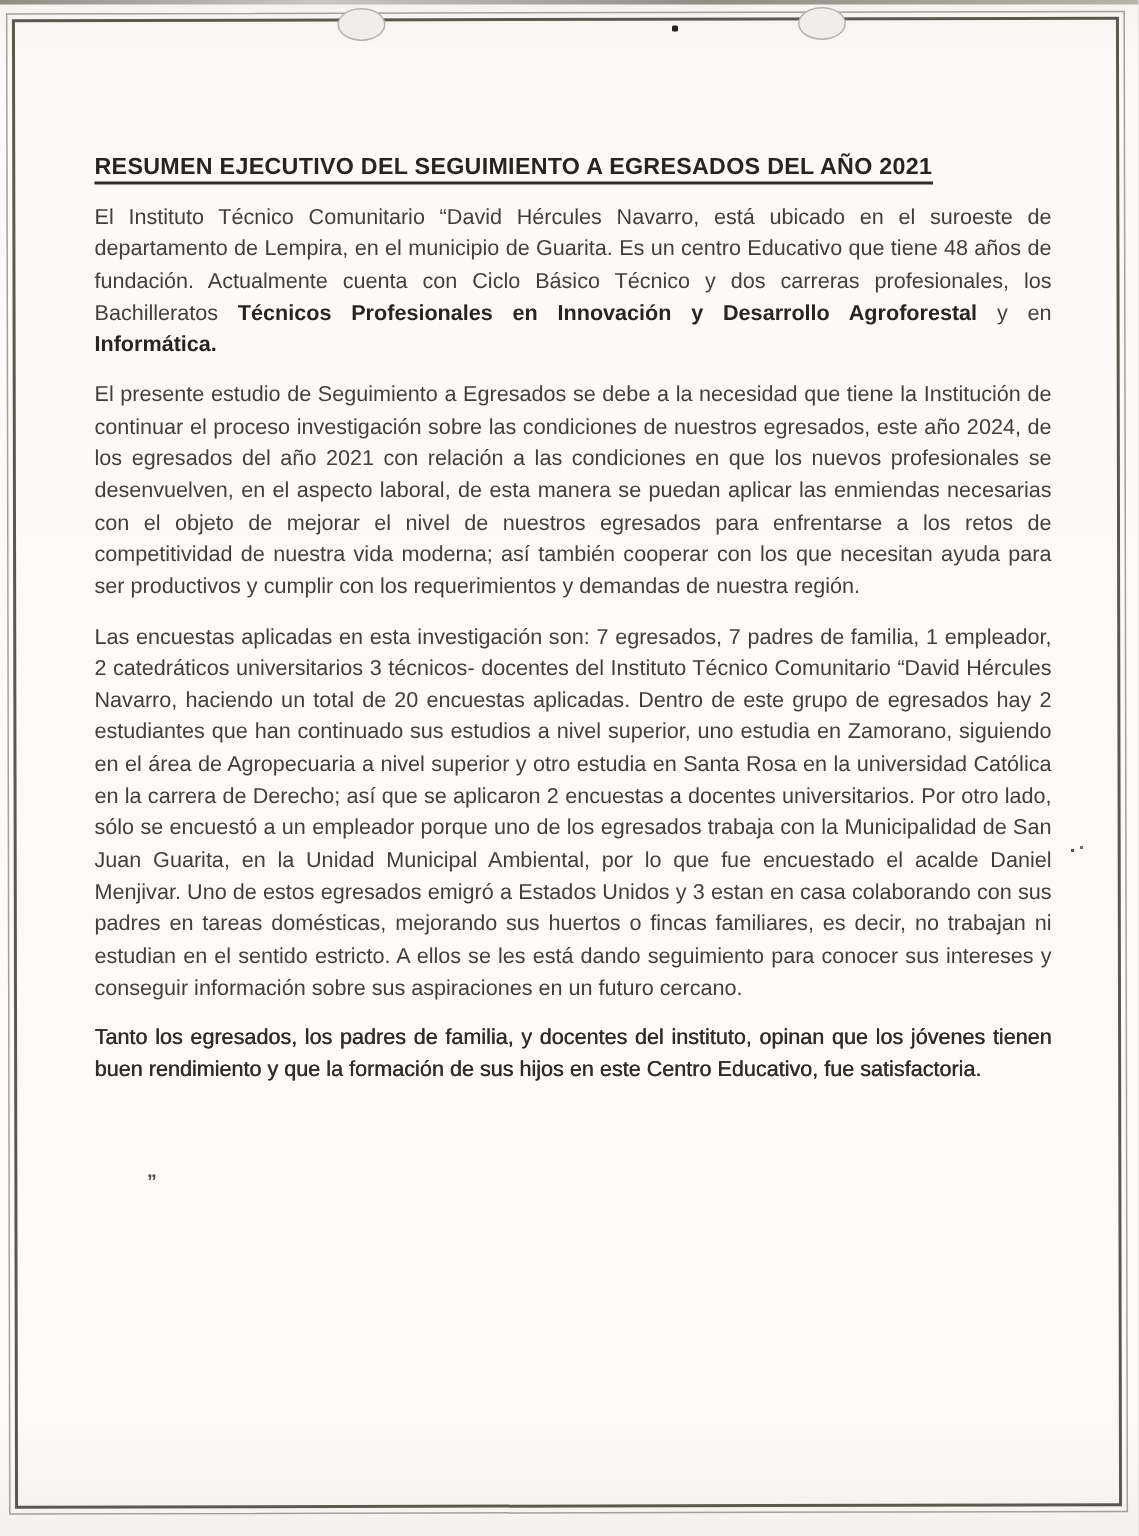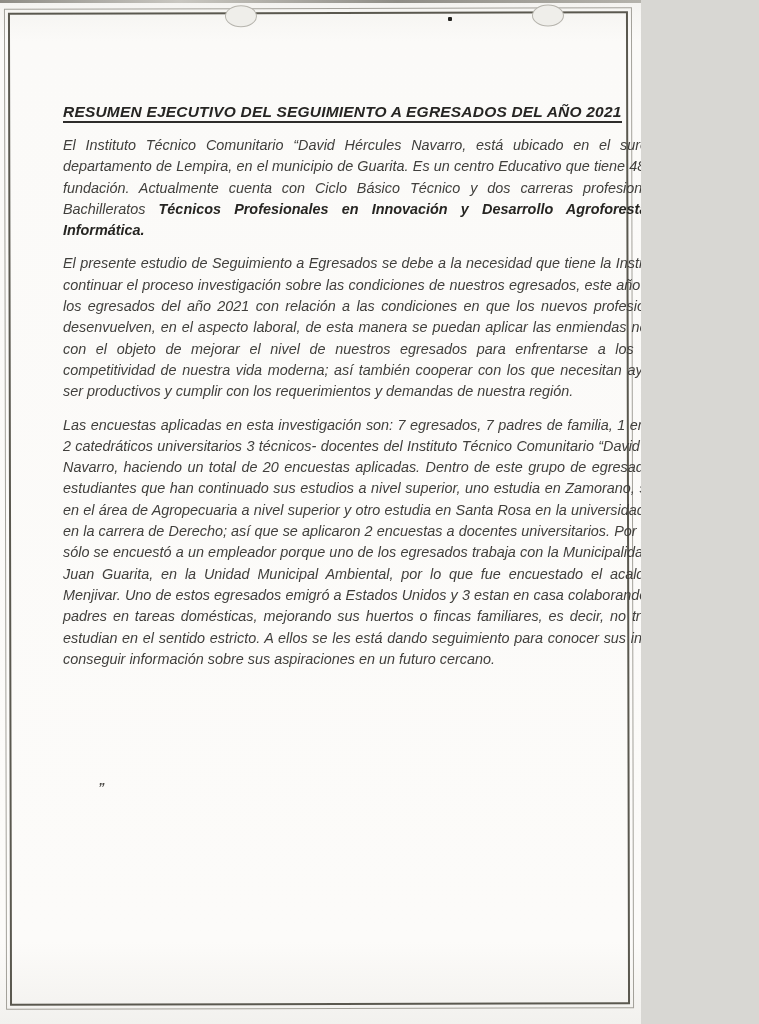--- a/index.html
+++ b/index.html
@@ -2,23 +2,22 @@
 <html><head>
 <meta charset="utf-8">
 <style>
   html,body{margin:0;padding:0;}
   body{
     width:759px;height:1024px;
     background:#d8d7d3;
     font-family:"Liberation Sans", sans-serif;
   }
   .page{
-    position:relative;width:641px;height:1024px;overflow:hidden;
+    position:relative;width:759px;height:1024px;overflow:hidden;
     background:linear-gradient(180deg,#f4f3f0 0%,#fbfaf8 4%,#fcfbf9 92%,#f2f1ee 100%);
-    font-style:italic;
   }
   
   .top-band{position:absolute;left:0;top:0;right:0;height:3px;
     background:linear-gradient(90deg,#8e8c85,#c9c7c1 28%,#8f8d86 62%,#b5b3ac);}
   
   .frame{position:absolute;left:5px;top:8px;right:8px;bottom:15px;
     border:1px solid #a3a19a;transform:rotate(-0.12deg);}
   .frame-inner{position:absolute;inset:3px;border:2px solid #5a584f;}
   
   .bump{position:absolute;height:20px;width:30px;top:-4px;
@@ -58,18 +57,19 @@
 
   <div class="ink-dot"></div>
   <div class="margin-dots"></div>
 
   <div class="content">
     <h1 class="title"><span>RESUMEN EJECUTIVO DEL SEGUIMIENTO A EGRESADOS DEL AÑO 2021</span></h1>
     <div id="paragraphs">
         <div class="para"><span>El Instituto Técnico Comunitario “David Hércules Navarro, está ubicado en el suroeste de departamento de Lempira, en el municipio de Guarita. Es un centro Educativo que tiene 48 años de fundación. Actualmente cuenta con Ciclo Básico Técnico y dos carreras profesionales, los Bachilleratos </span><span class="b">Técnicos Profesionales en Innovación y Desarrollo Agroforestal</span><span> y en </span><span class="b">Informática.</span></div>
         <div class="para"><span>El presente estudio de Seguimiento a Egresados se debe a la necesidad que tiene la Institución de continuar el proceso investigación sobre las condiciones de nuestros egresados, este año 2024, de los egresados del año 2021 con relación a las condiciones en que los nuevos profesionales se desenvuelven, en el aspecto laboral, de esta manera se puedan aplicar las enmiendas necesarias con el objeto de mejorar el nivel de nuestros egresados para enfrentarse a los retos de competitividad de nuestra vida moderna; así también cooperar con los que necesitan ayuda para ser productivos y cumplir con los requerimientos y demandas de nuestra región.</span></div>
         <div class="para"><span>Las encuestas aplicadas en esta investigación son: 7 egresados, 7 padres de familia, 1 empleador, 2 catedráticos universitarios 3 técnicos- docentes del Instituto Técnico Comunitario “David Hércules Navarro, haciendo un total de 20 encuestas aplicadas. Dentro de este grupo de egresados hay 2 estudiantes que han continuado sus estudios a nivel superior, uno estudia en Zamorano, siguiendo en el área de Agropecuaria a nivel superior y otro estudia en Santa Rosa en la universidad Católica en la carrera de Derecho; así que se aplicaron 2 encuestas a docentes universitarios. Por otro lado, sólo se encuestó a un empleador porque uno de los egresados trabaja con la Municipalidad de San Juan Guarita, en la Unidad Municipal Ambiental, por lo que fue encuestado el acalde Daniel Menjivar. Uno de estos egresados emigró a Estados Unidos y 3 estan en casa colaborando con sus padres en tareas domésticas, mejorando sus huertos o fincas familiares, es decir, no trabajan ni estudian en el sentido estricto. A ellos se les está dando seguimiento para conocer sus intereses y conseguir información sobre sus aspiraciones en un futuro cercano.</span></div>
+        <div class="para"><span>Tanto los egresados, los padres de familia, y docentes del instituto, opinan que los jóvenes tienen buen rendimiento y que la formación de sus hijos en este Centro Educativo, fue satisfactoria.</span></div>
       </div>
   </div>
 
   <div class="stray-quote">”</div>
 
 </div>
 
 </body></html>

